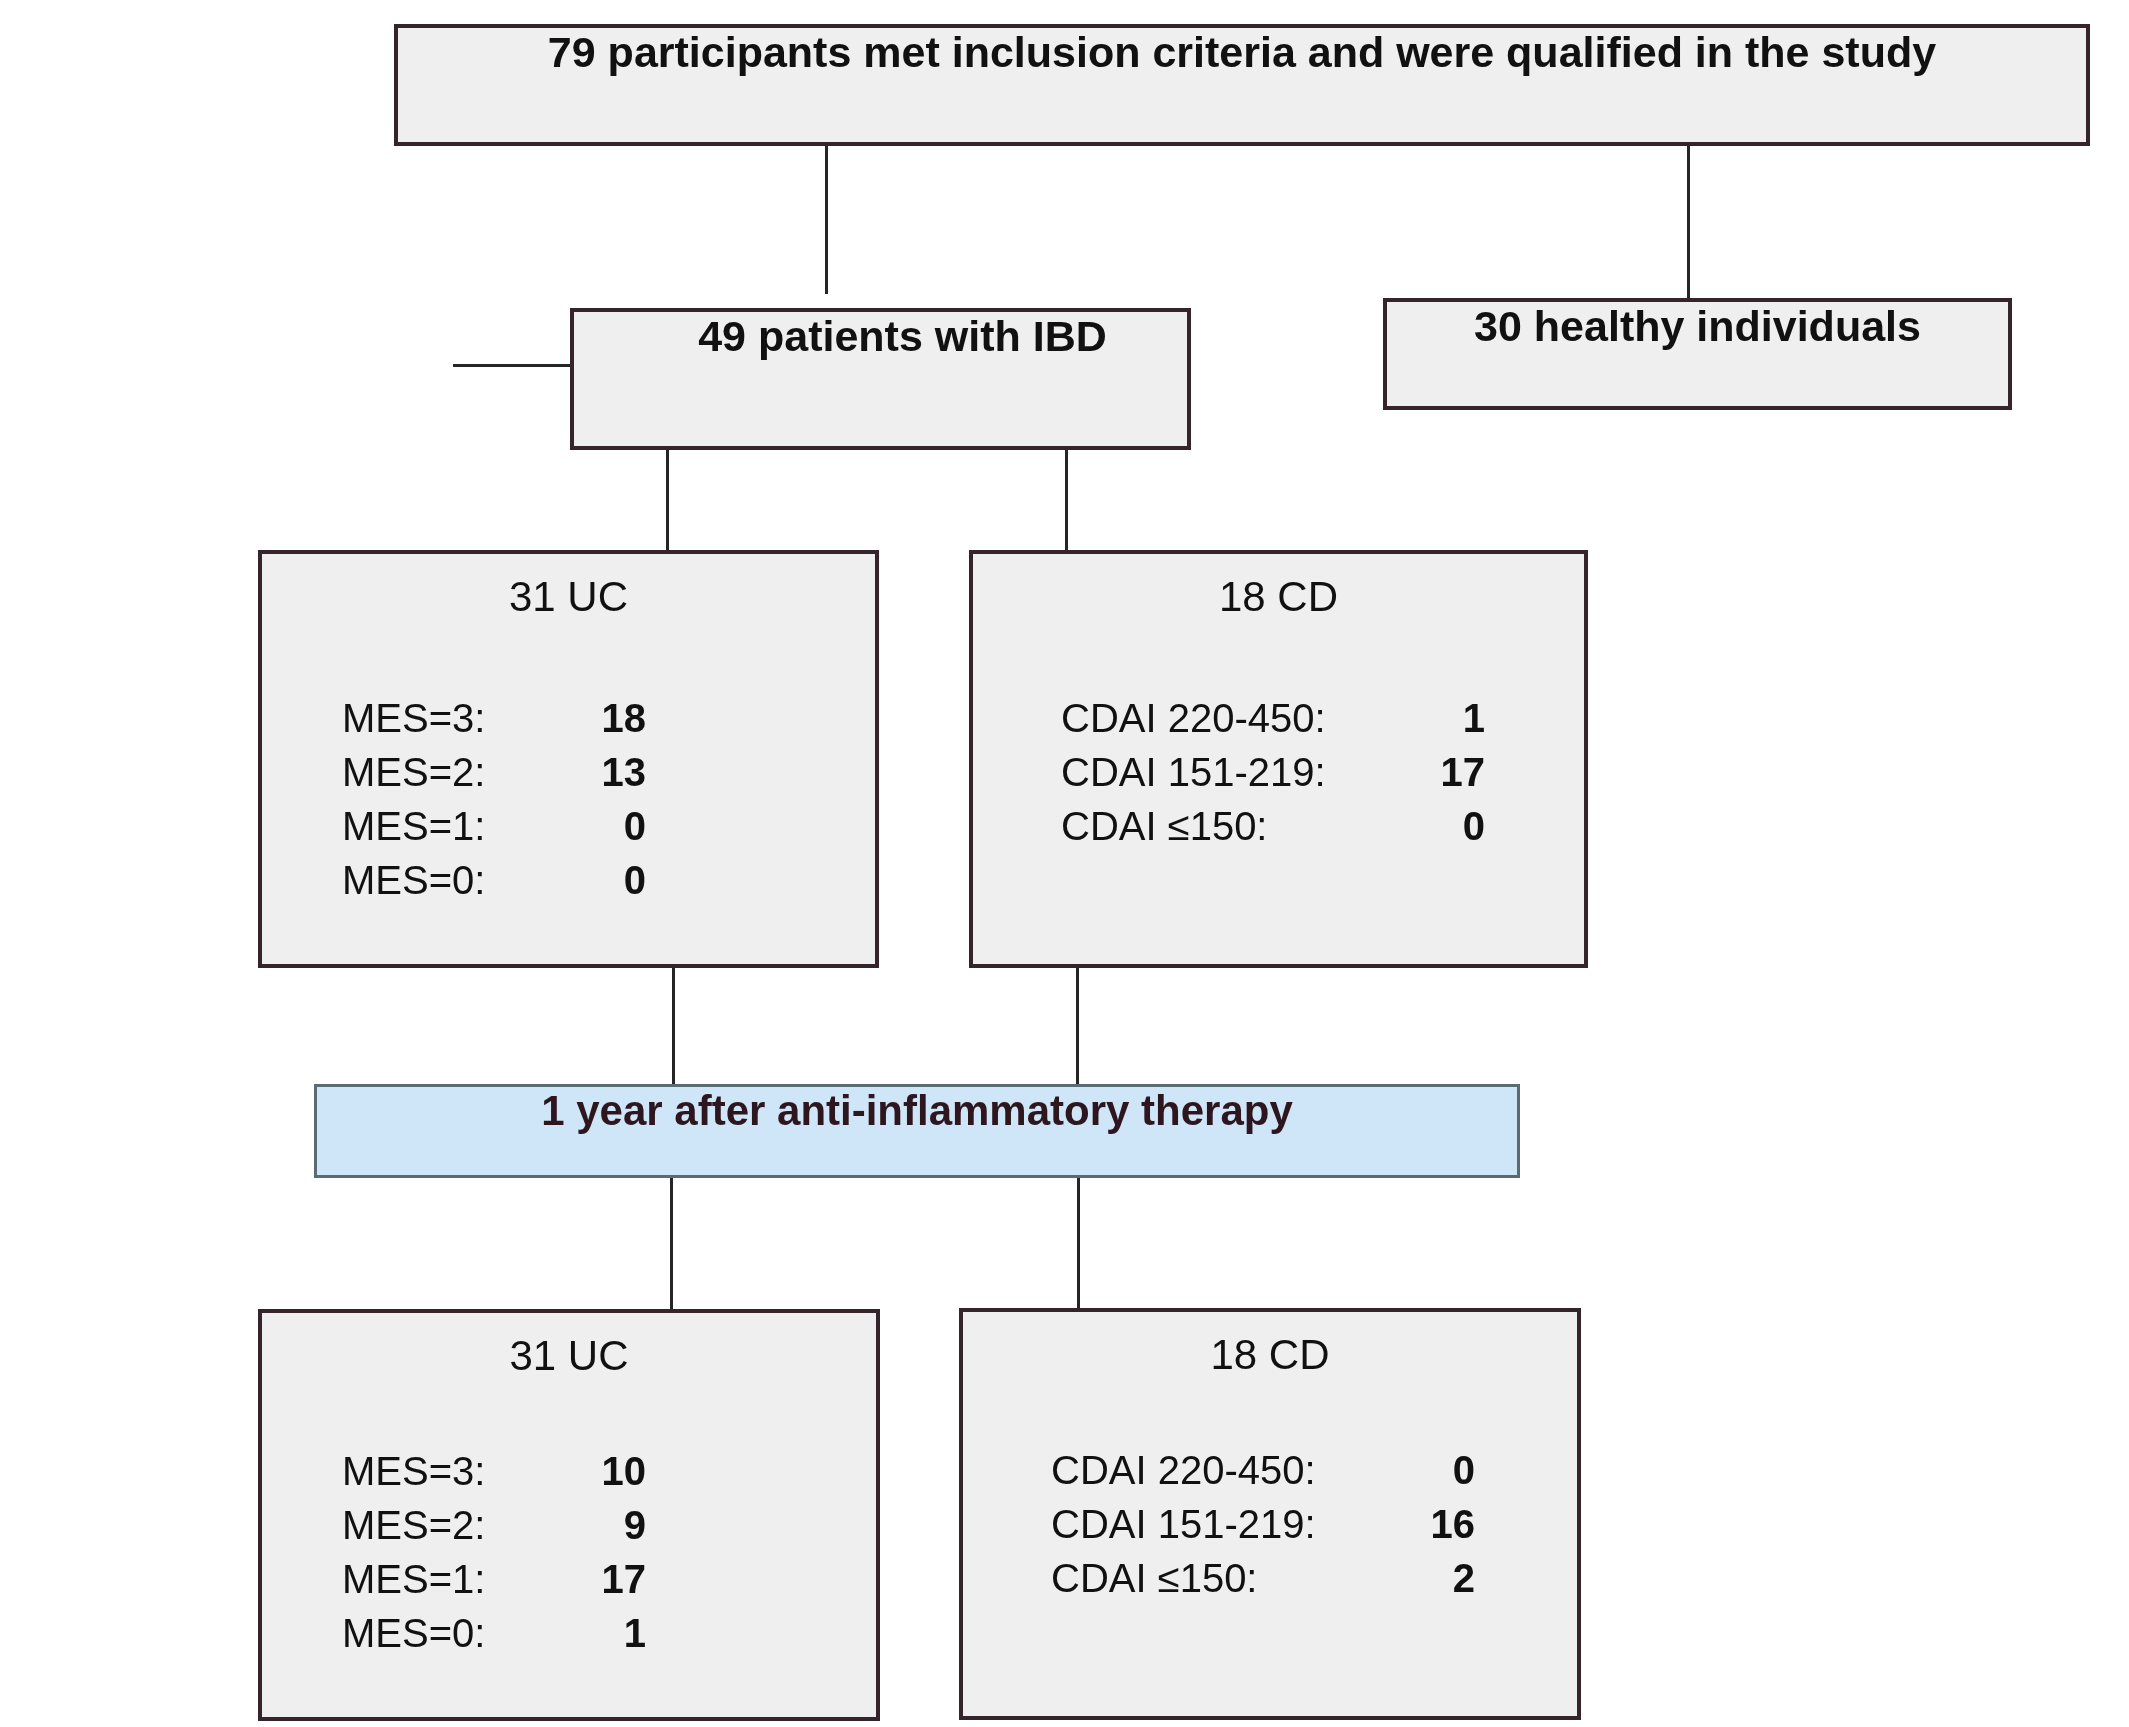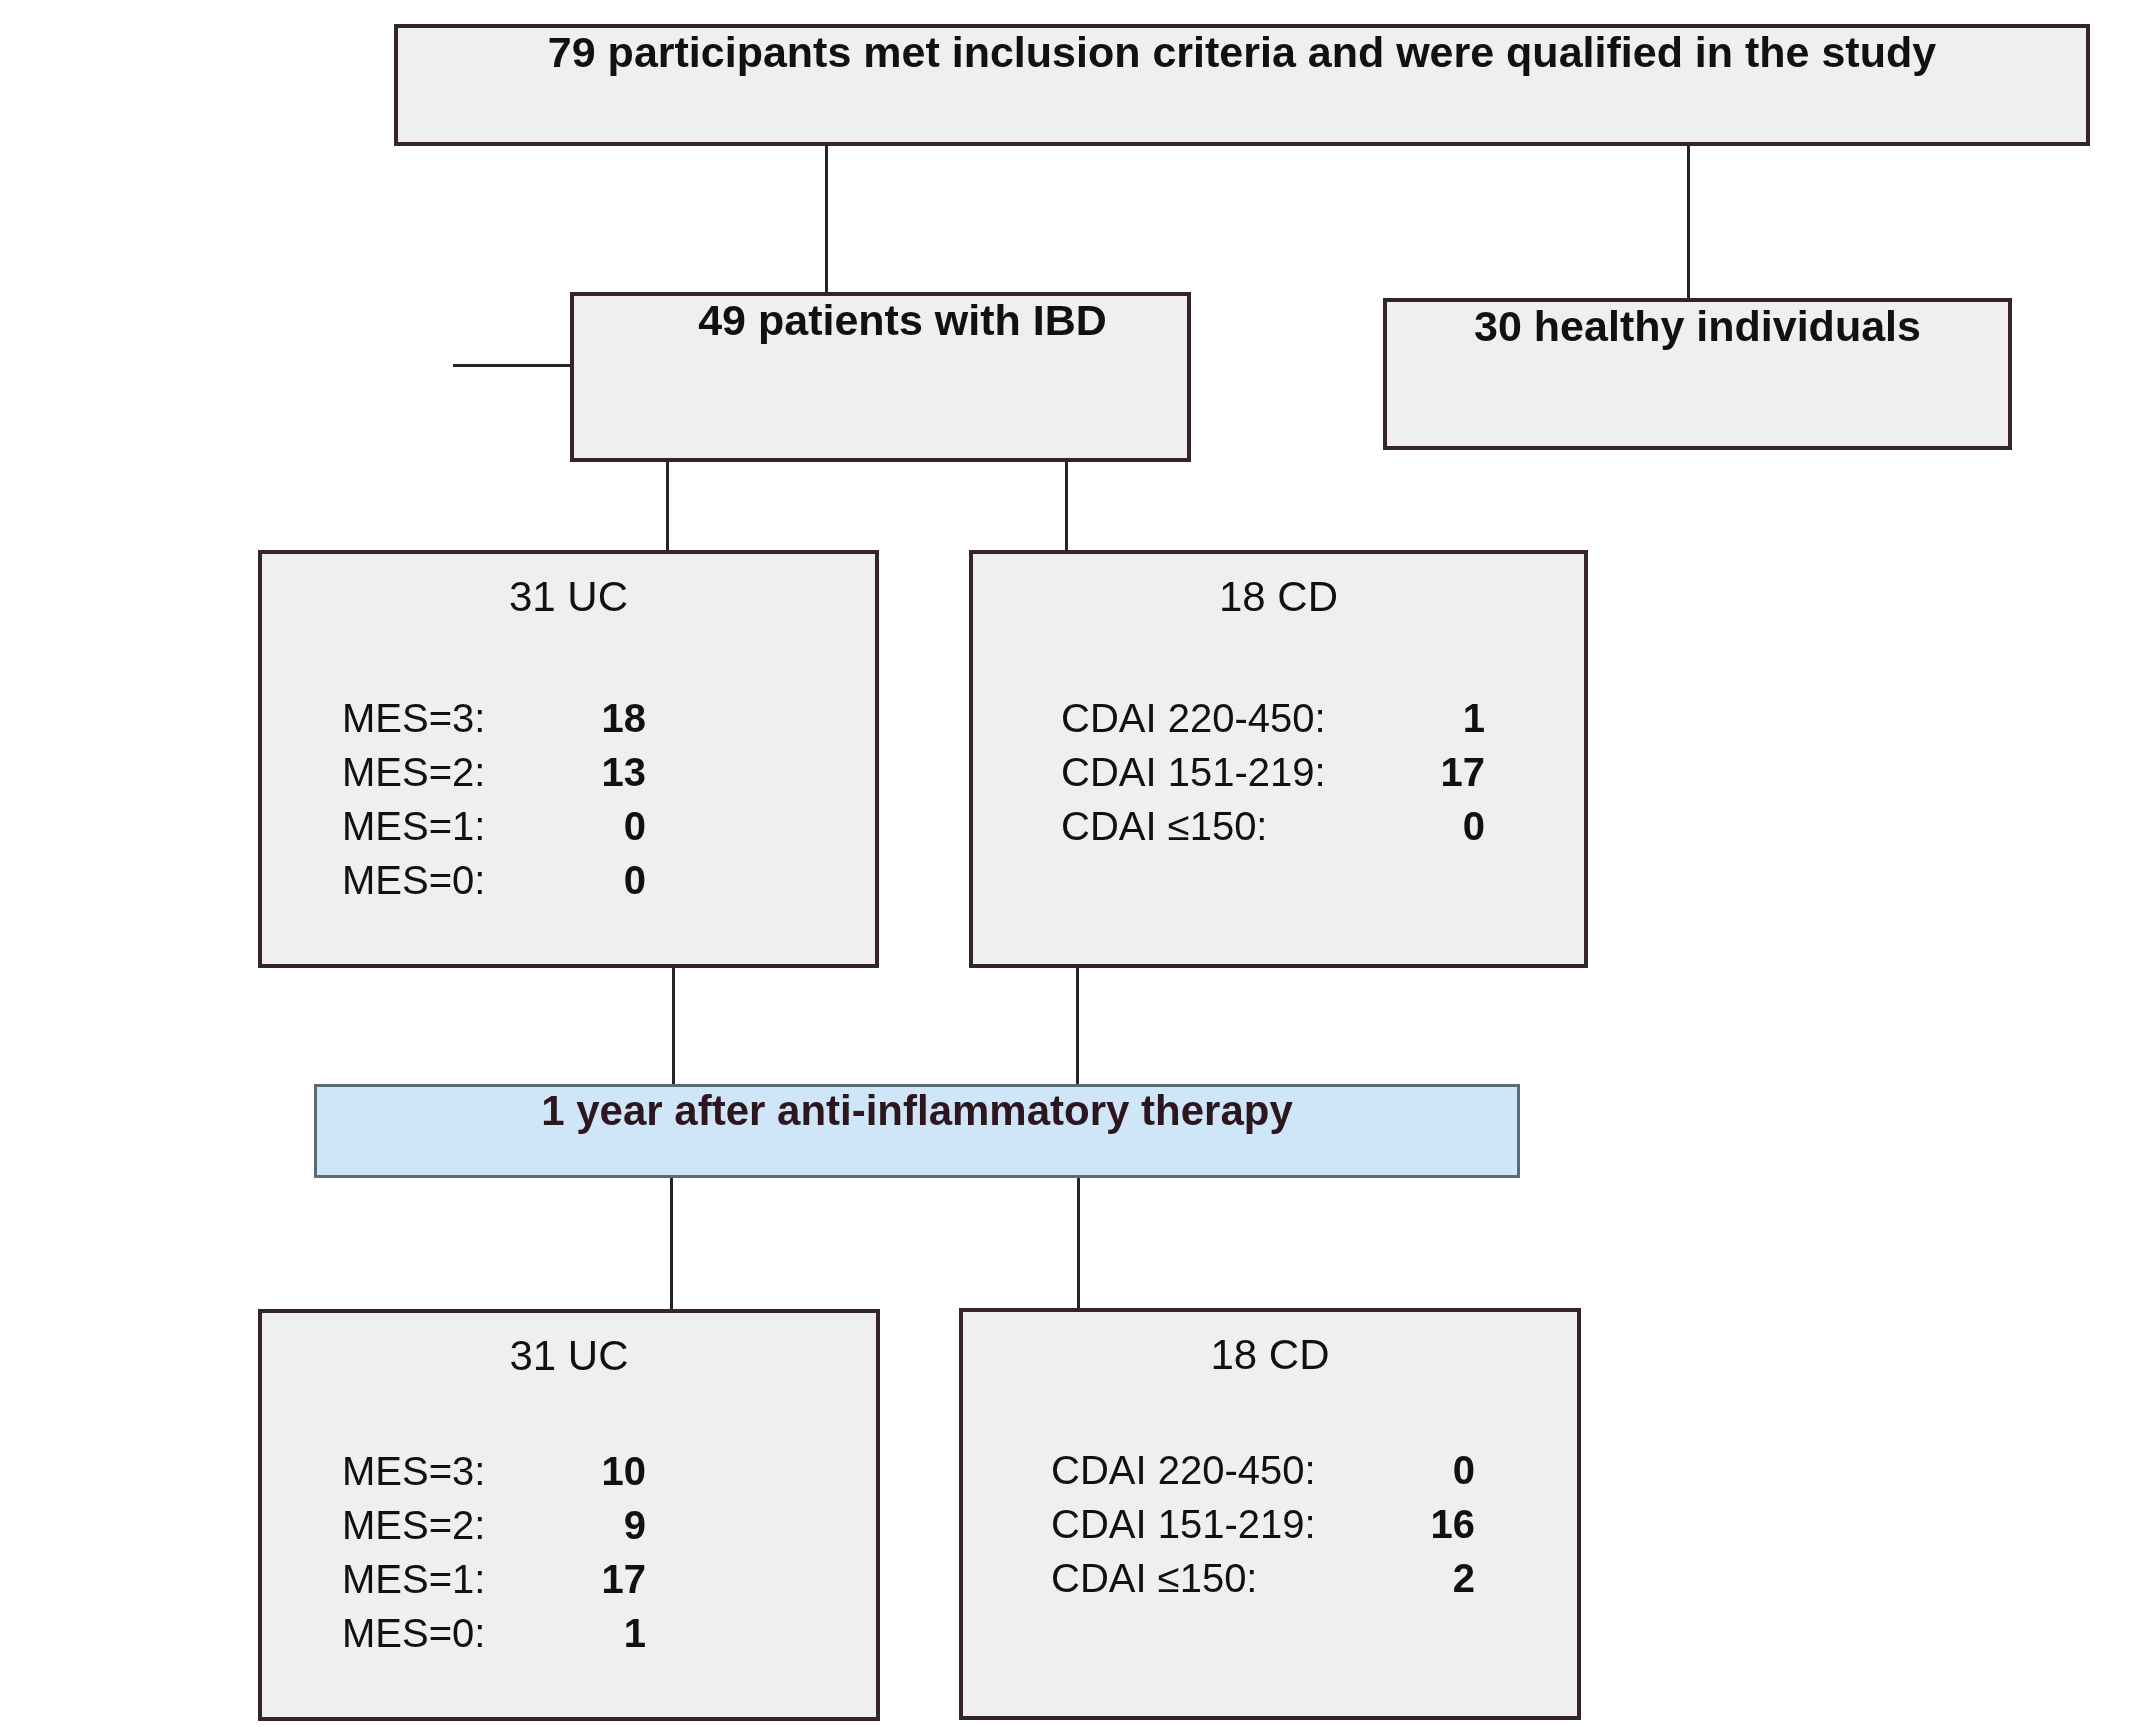--- a/index.html
+++ b/index.html
@@ -71,25 +71,25 @@
   <div class="line v" style="left:672px; top:957px; height:129px;"></div>
   <div class="line v" style="left:1076px; top:954px; height:131px;"></div>
   <div class="line v" style="left:670px; top:1177px; height:134px;"></div>
   <div class="line v" style="left:1077px; top:1177px; height:133px;"></div>
 
   <div class="node label-lg" style="left:394px; top:24px; width:1696px; height:122px;">
     <span>79 participants met inclusion criteria and were qualified in the study</span>
   </div>
 
 
-  <div class="node label-lg" style="left:570px; top:292px; width:621px; height:170px;padding-left:44px;">
+  <div class="node label-lg" style="left:570px; top:308px; width:621px; height:142px;padding-left:44px;">
     <span>49 patients with IBD</span>
   </div>
 
-  <div class="node label-lg" style="left:1383px; top:298px; width:629px; height:152px;">
+  <div class="node label-lg" style="left:1383px; top:298px; width:629px; height:112px;">
     <span>30 healthy individuals</span>
   </div>
 
   <div class="statbox" style="left:258px; top:550px; width:621px; height:418px;">
     <div class="box-title">31 UC</div>
     <div class="stats uc">
       <div class="row">
         <span class="lbl">MES=3:</span>
         <span class="val">18</span>
       </div>

